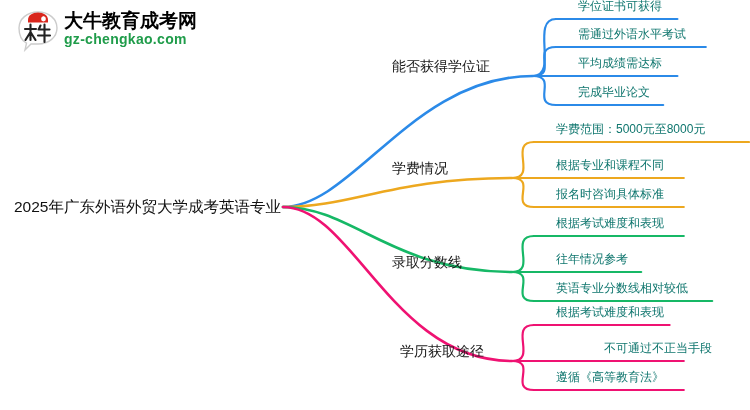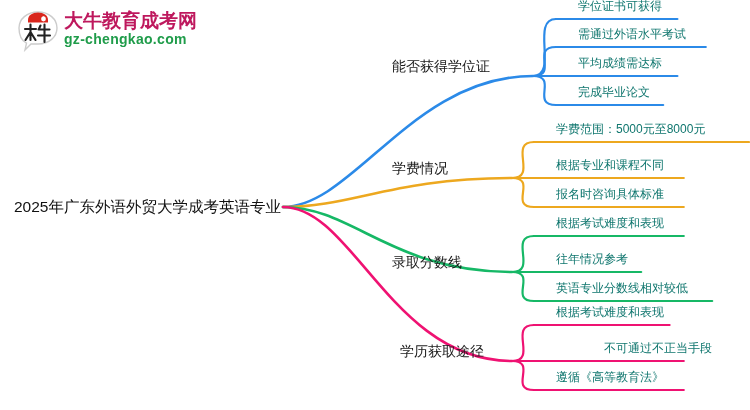--- a/index.html
+++ b/index.html
@@ -32,21 +32,21 @@
     height: 42px;
   }
   #logo-text-wrap {
     position: absolute;
     left: 48px;
     top: 2px;
   }
   #logo-title {
     font-size: 19px;
     font-weight: bold;
-    color: #be185d;
+    color: #000000;
     letter-spacing: 0px;
     line-height: 22px;
     white-space: nowrap;
   }
   #logo-sub {
     font-size: 14px;
     font-weight: bold;
     color: #1f9c4a;
     line-height: 15px;
     letter-spacing: 0.3px;

